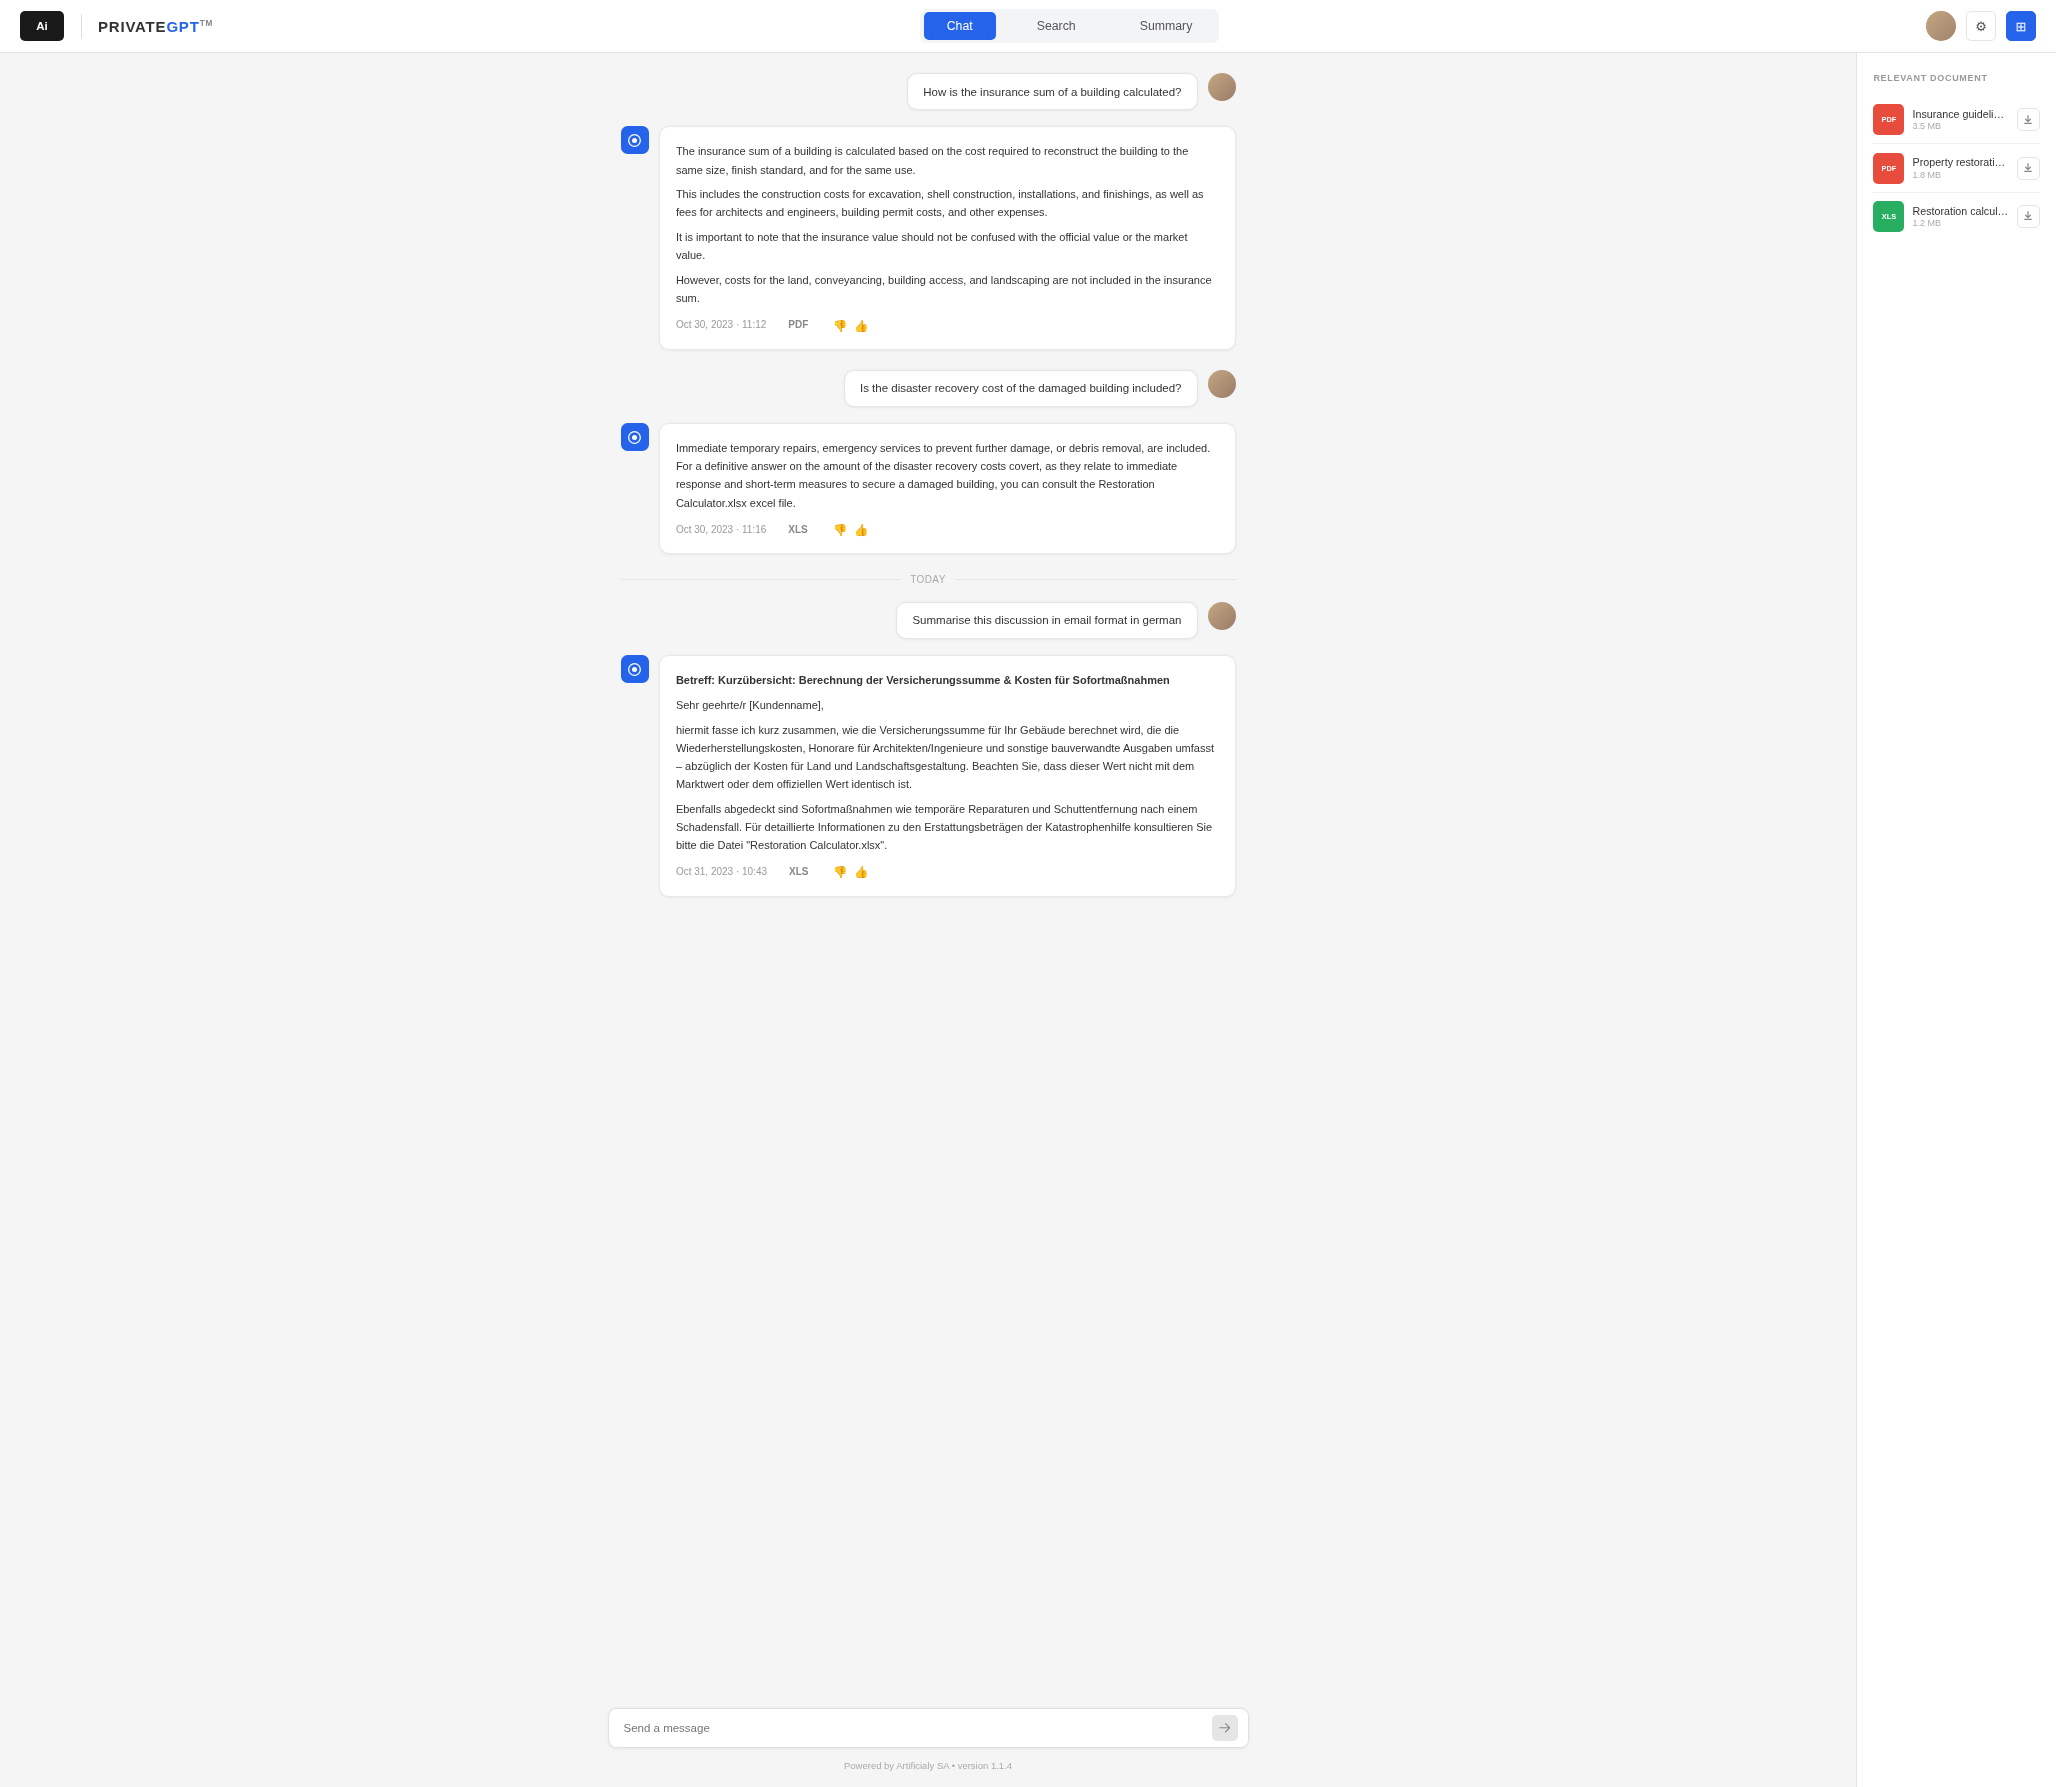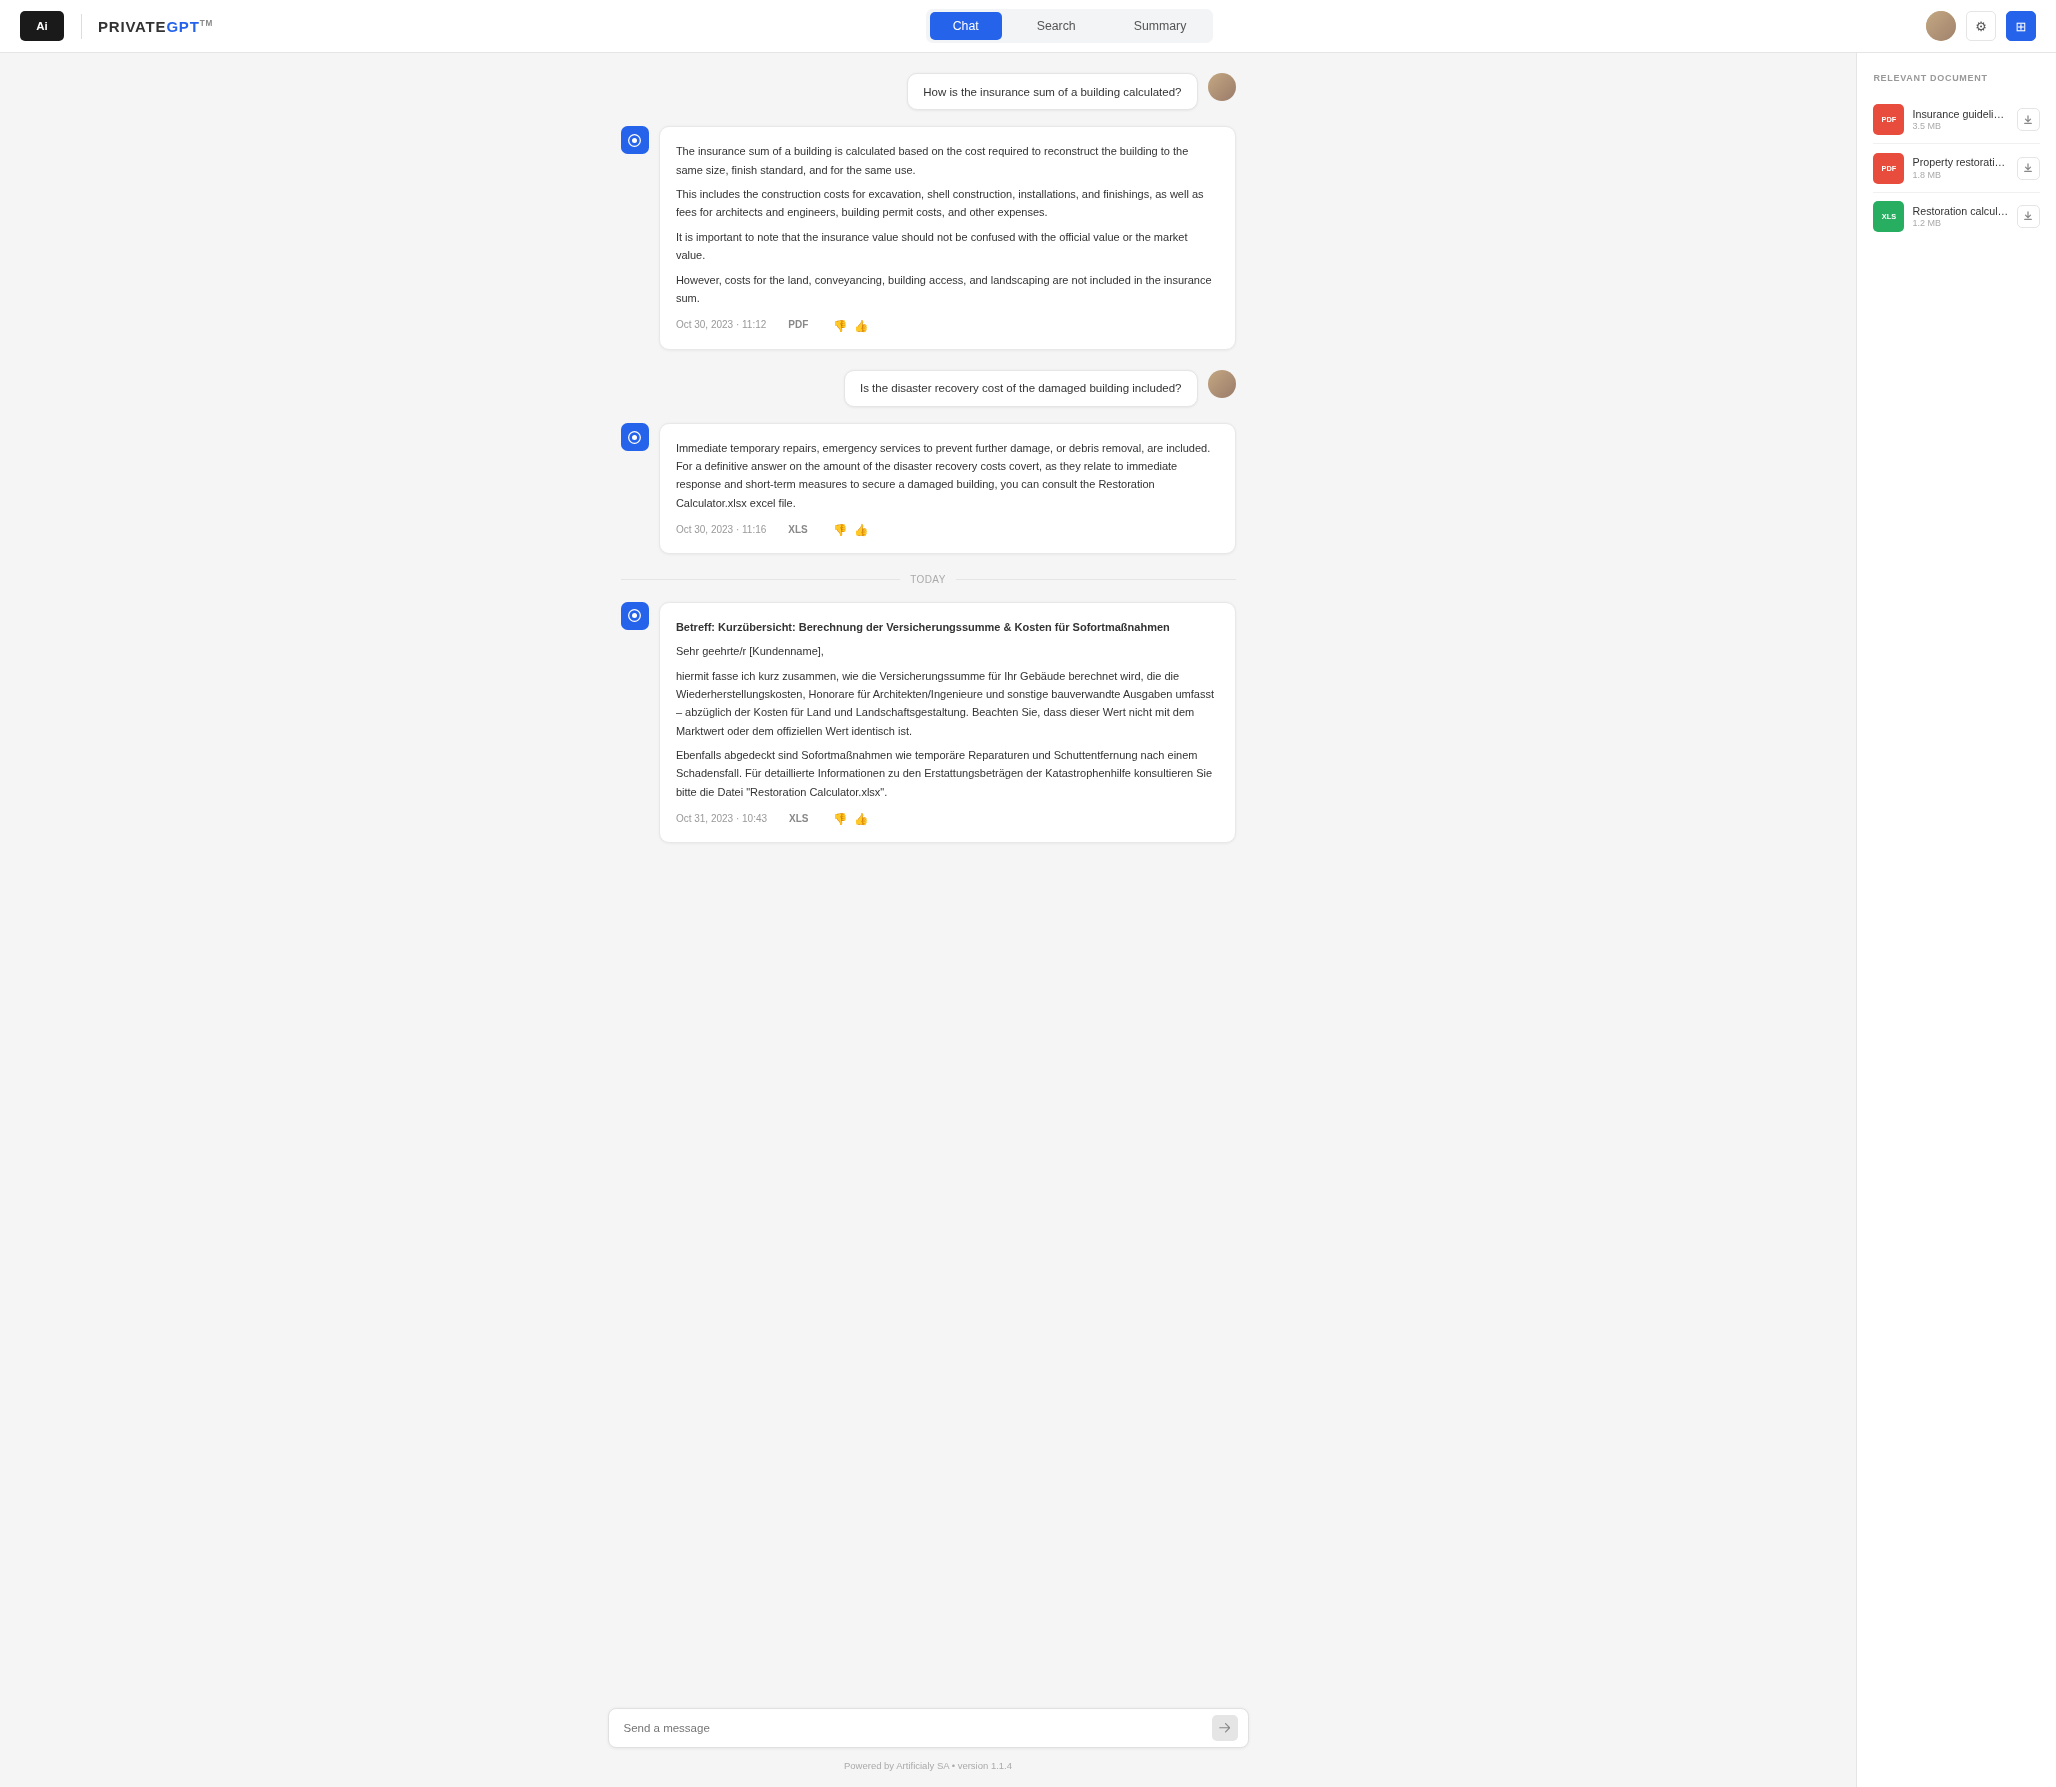--- a/index.html
+++ b/index.html
@@ -36,21 +36,21 @@
     .logo-divider {
       width: 0.8px;
       height: 25px;
       background: #ddd;
       margin: 0 10px;
     }
 
     .nav-tabs {
       display: flex;
       align-items: center;
-      gap: 12px;
+      gap: 18px;
       background: #f3f4f6;
       border-radius: 6.6px;
       padding: 3.3px;
     }
     .nav-tab {
       padding: 6.6px 23px;
       border-radius: 5px;
       font-size: 12.3px;
       cursor: pointer;
       border: none;
@@ -438,20 +438,26 @@
                 <button class="meta-icon-btn">👍</button>
               </div>
             </div>
           </div>
         </div>
 
         <div class="date-divider">
           <span>TODAY</span>
         </div>
 
+        <div class="user-message-row">
+          <div class="user-bubble">
+            <span>Summarise this discussion in email format in german</span>
+          </div>
+          <div class="user-avatar"></div>
+        </div>
 
         <div class="ai-message-row">
           <div class="ai-icon">
             <svg width="15" height="15" viewBox="0 0 18 18" fill="none">
               <circle cx="9" cy="9" r="7" stroke="white" stroke-width="1.5" fill="none"></circle>
               <circle cx="9" cy="9" r="3" fill="white"></circle>
             </svg>
           </div>
           <div class="ai-bubble">
             <p style="font-weight:600;">Betreff: Kurzübersicht: Berechnung der Versicherungssumme &amp; Kosten für Sofortmaßnahmen</p>

